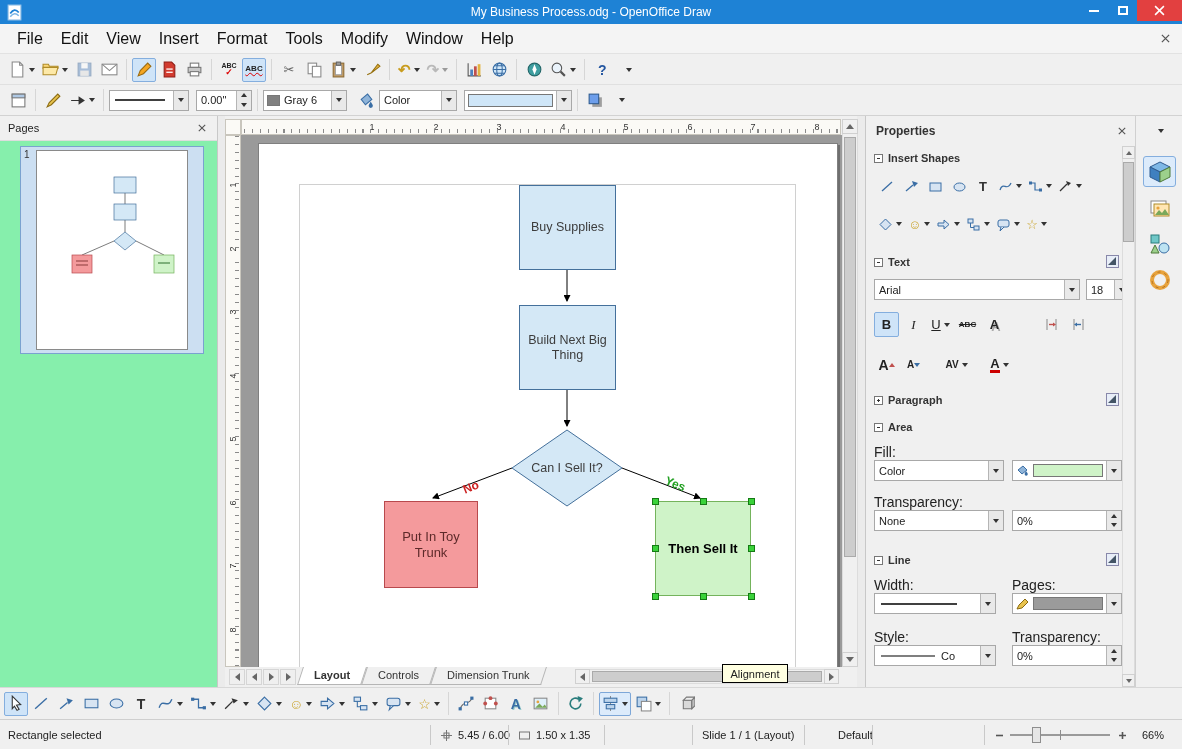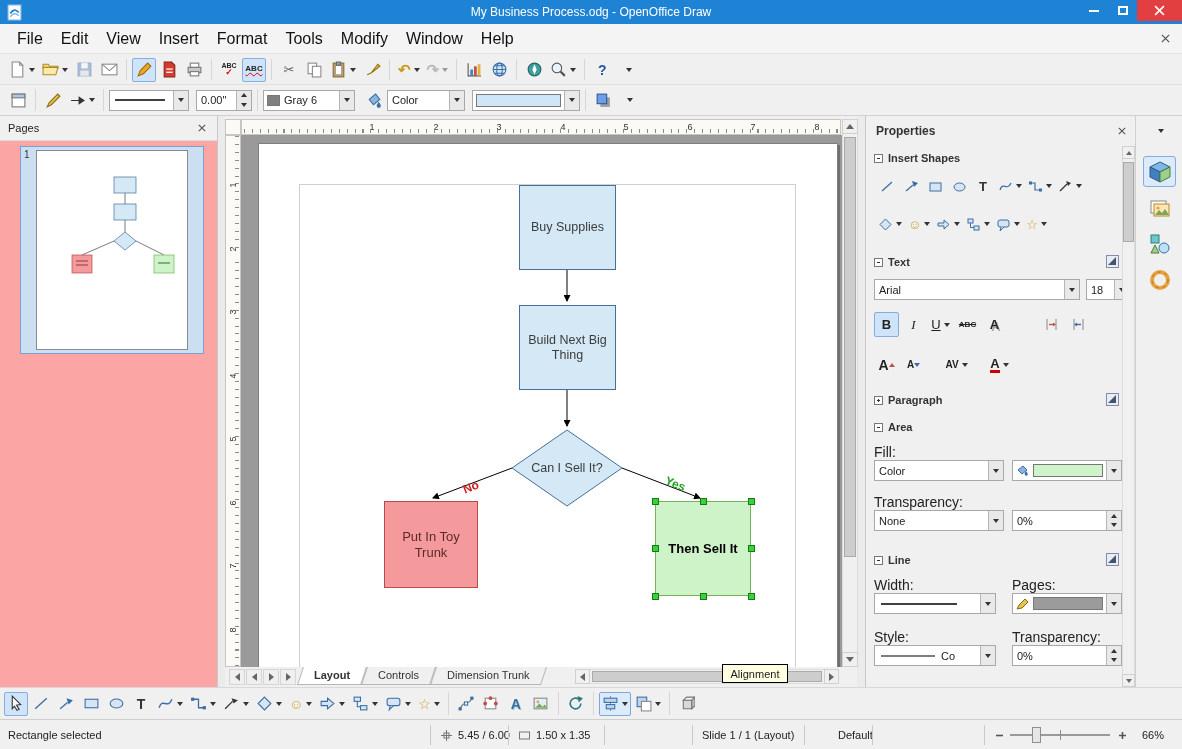--- a/index.html
+++ b/index.html
@@ -43,21 +43,21 @@
   .spinbtns{display:flex;flex-direction:column;width:15px;height:100%;border-left:1px solid #b5b5b5;flex:none}
   .spinbtns div{flex:1;background:#e9e9e9;display:flex;align-items:center;justify-content:center}
   .upt{width:0;height:0;border-left:3px solid transparent;border-right:3px solid transparent;border-bottom:4px solid #333}
   .dnt{width:0;height:0;border-left:3px solid transparent;border-right:3px solid transparent;border-top:4px solid #333}
   .swatch{display:inline-block;border:1px solid #777;flex:none}
 
   
   #workspace{position:absolute;left:0;top:116px;width:1182px;height:571px}
 
   
-  #pagespanel{position:absolute;left:0;top:0;width:218px;height:571px;background:#fca5a5;border-right:1px solid #c8c8c8}
+  #pagespanel{position:absolute;left:0;top:0;width:218px;height:571px;background:#86efac;border-right:1px solid #c8c8c8}
   #pageshead{height:25px;background:#f0f0f0;border-bottom:1px solid #ddd;display:flex;align-items:center;padding:0 8px;font-size:11px}
   .xbtn{margin-left:auto;width:14px;height:14px;display:flex;align-items:center;justify-content:center}
   .thumbsel{position:absolute;left:20px;top:30px;width:184px;height:208px;background:#ccdff2;border:1px solid #7aa2cf}
   .thumbpage{position:absolute;left:15px;top:3px;width:152px;height:200px;background:#fff;border:1px solid #8a8a8a}
   .pagenum{position:absolute;left:3px;top:2px;font-size:10px;color:#333}
 
   
   #canvasreg{position:absolute;left:225px;top:0;width:632px;height:571px;background:#f0f0f0}
   .rcorner{position:absolute;left:0;top:3px;width:16px;height:16px;background:#fbfaf6;border:1px solid #c9c6bd}
   #hruler{position:absolute;left:16px;top:3px;width:600px;height:16px;background:#fbfaf6;border:1px solid #c9c6bd;overflow:hidden}
@@ -340,21 +340,21 @@
       <span class="spinbtns">
           <div>
             <span class="upt"></span>
           </div>
           <div>
             <span class="dnt"></span>
           </div>
         </span>
     </div>
     <div class="sep"></div>
-    <div class="combo" style="width:92px">
+    <div class="combo" style="width:84px">
       <span class="swatch" style="width:13px;height:11px;background:#808080;margin-left:3px"></span>
       <span class="val">Gray 6</span>
       <span class="ddbtn">
           <span class="dnt"></span>
         </span>
     </div>
     <div class="tbtn" style="margin-left:6px">
         <svg class="ic" viewBox="0 0 16 16">
           <path d="M3 7l6-5 4 5-6 5z" fill="#8fb4d9" stroke="#3a6ea5"></path>
           <path d="M12 9c1 2 2 3 2 4a2 2 0 1 1-4 0c0-1 1-2 2-4z" fill="#3a6ea5"></path>

